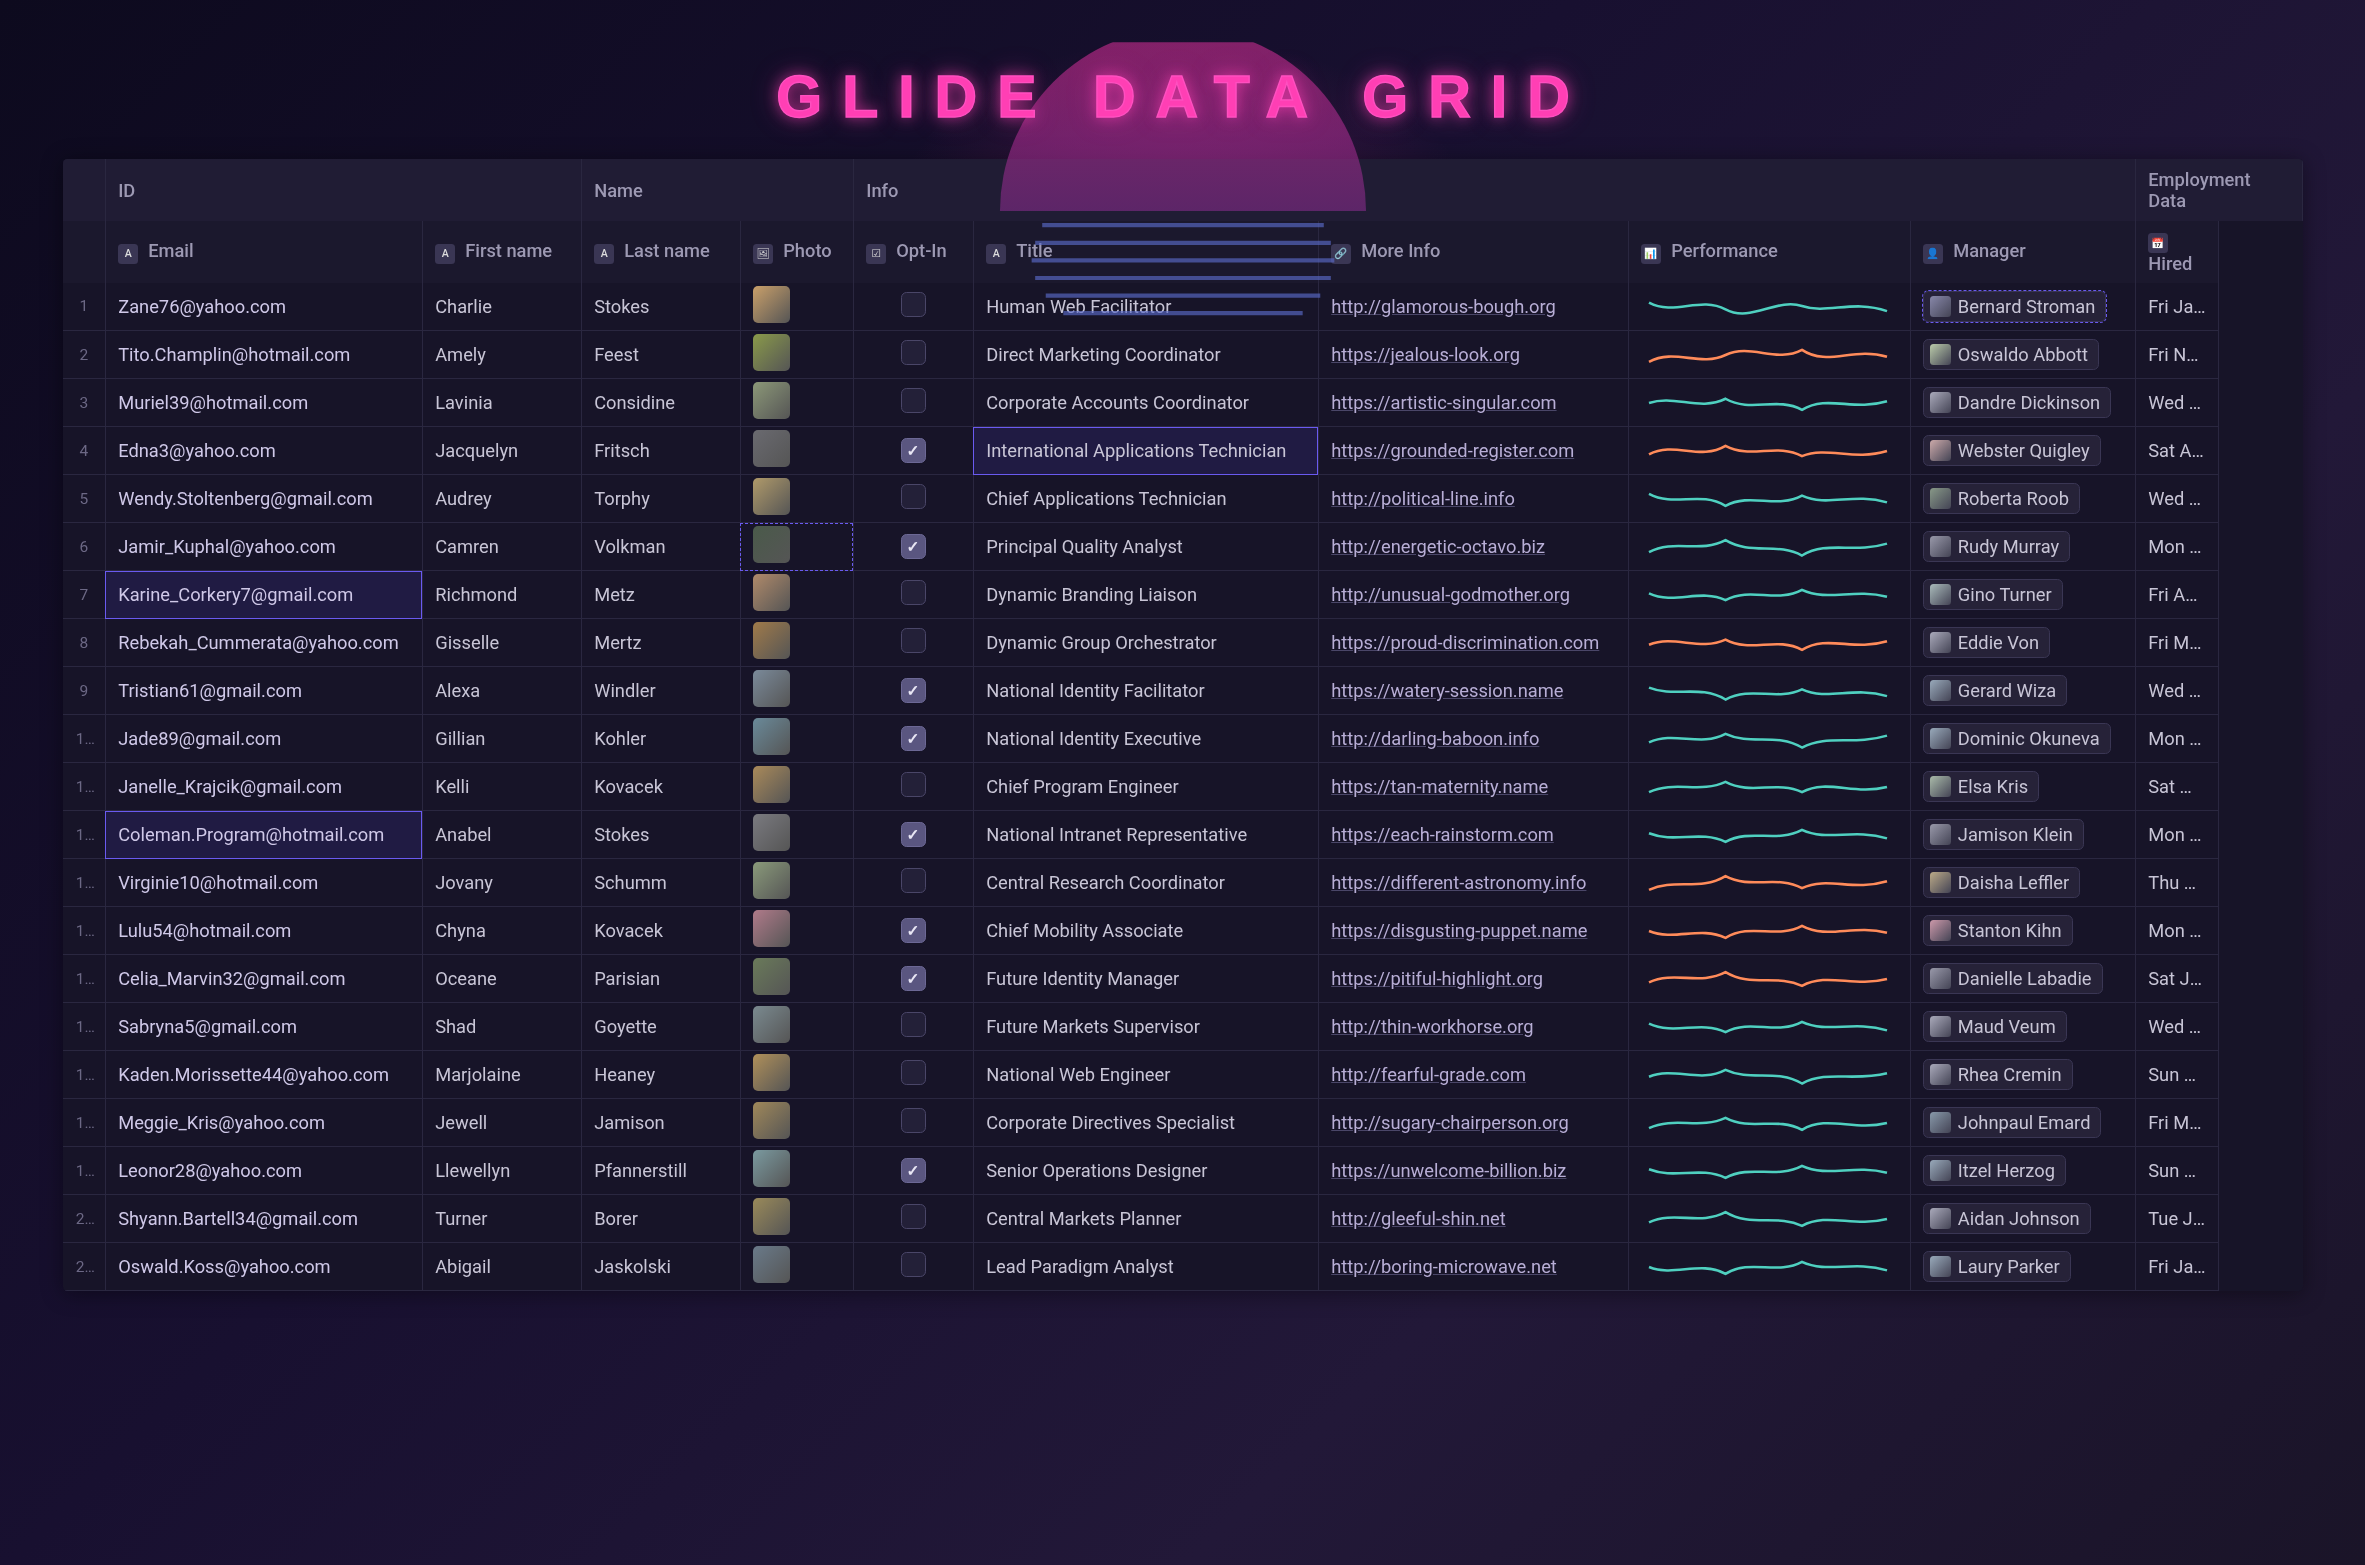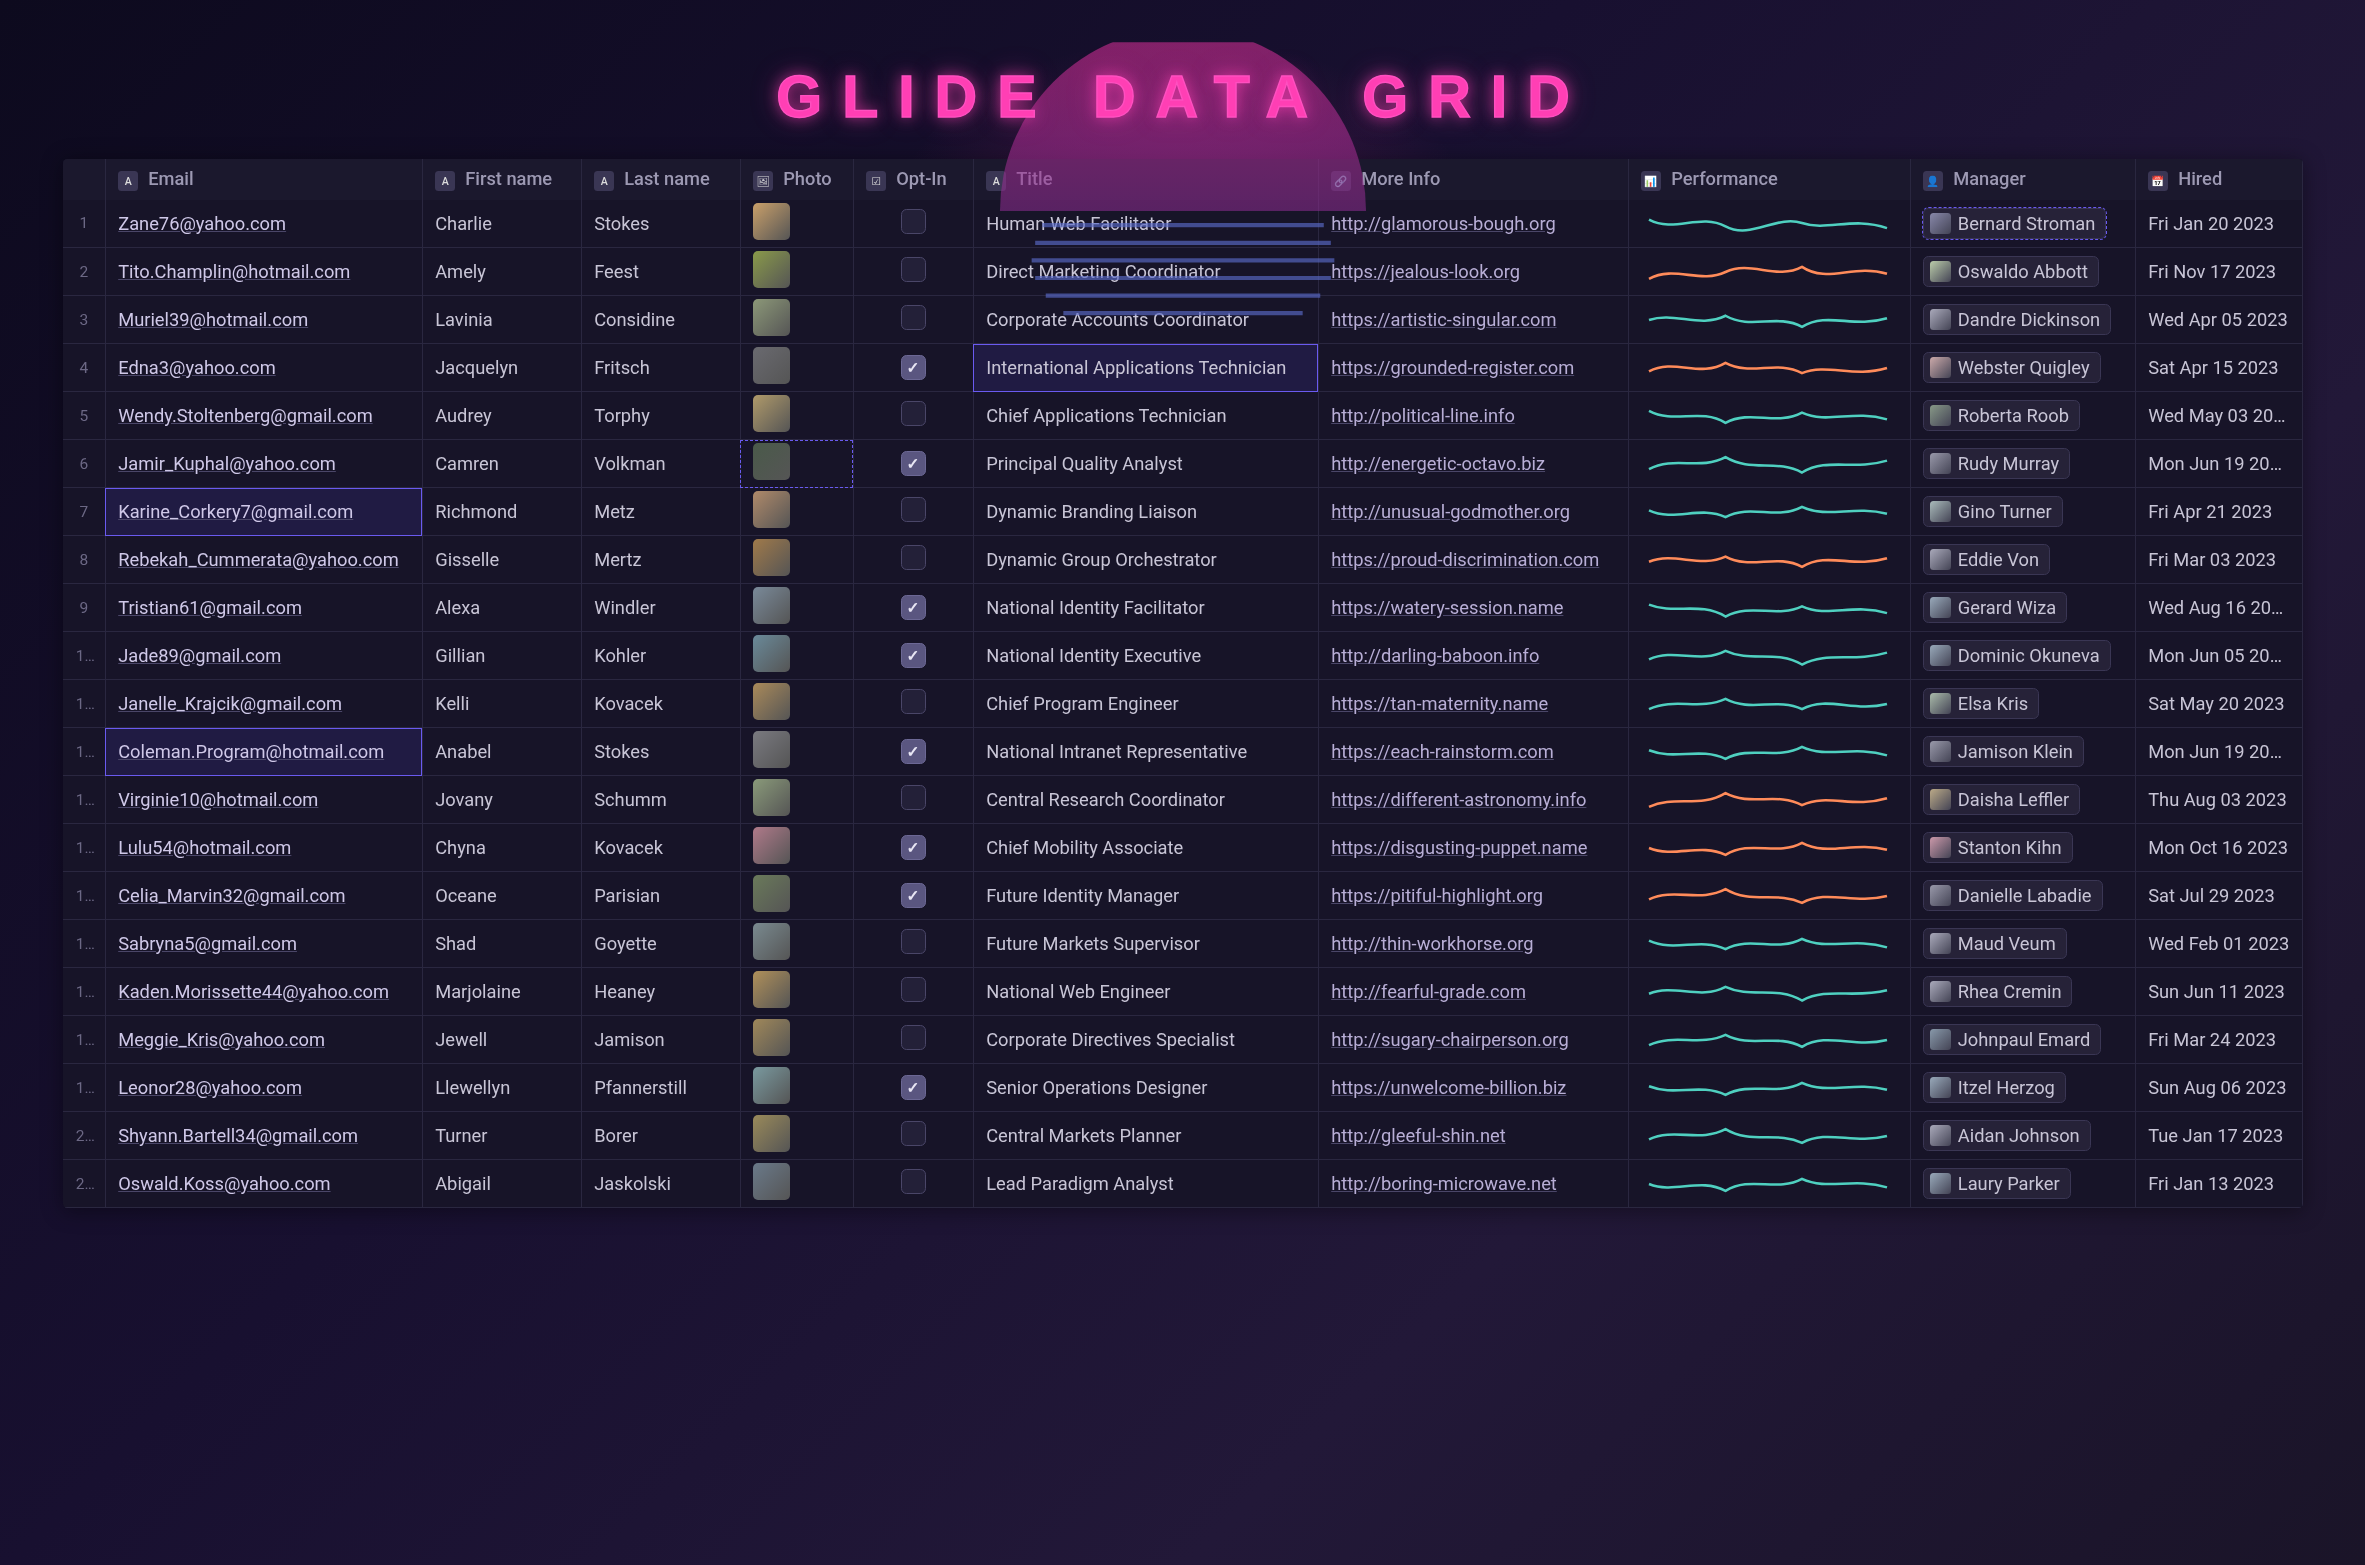--- a/index.html
+++ b/index.html
@@ -49,21 +49,21 @@
   col.c-title{width:345px;}
   col.c-more{width:310px;}
   col.c-perf{width:282px;}
   col.c-mgr{width:225px;}
   col.c-hired{width:auto;}
   thead tr.grp th{background:var(--header1);color:var(--text-dim);font-weight:500;text-align:left;padding:10px 12.7px;border-right:0.7px solid var(--row-line);font-size:18.3px;}
   thead tr.cols th{background:var(--header2);color:var(--text-dim);font-weight:500;text-align:left;padding:8.5px 12.7px;border-right:0.7px solid var(--row-line);font-size:18.3px;}
   thead tr.cols th .hicon{display:inline-flex;width:20px;height:20px;background:#3a3654;border-radius:3.5px;margin-right:10px;align-items:center;justify-content:center;font-size:10.6px;color:#ddd;}
   tbody td{padding:0 12.7px;border-right:0.7px solid var(--row-line);border-bottom:0.7px solid var(--row-line);height:48px;vertical-align:middle;white-space:nowrap;overflow:hidden;text-overflow:ellipsis;}
   tbody td.num{color:#6c6885;text-align:center;font-size:15.5px;}
-  tbody td.email{color:#cfc8e8;text-decoration:underline;text-decoration-color:#4a4668;}
+  tbody td.email{color:#cfc8e8;text-decoration-color:#4a4668;}
   tbody td.link{color:var(--link);text-decoration:underline;text-decoration-color:#4a4668;}
   .thumb{width:37px;height:37px;border-radius:5px;display:inline-block;}
   .chk{width:25px;height:25px;border-radius:5.6px;border:1.4px solid #4a4668;display:inline-flex;align-items:center;justify-content:center;background:#232038;}
   .chk.on{background:#5a5680;border-color:#6c6895;}
   .chk.on::after{content:"✓";color:#e8e6f4;font-size:15.5px;font-weight:bold;}
   .chip{display:inline-flex;align-items:center;gap:7px;background:var(--chip-bg);border:0.7px solid var(--chip-border);border-radius:5.6px;padding:4.2px 10px 4.2px 5.6px;}
   .chip .av{width:21px;height:21px;border-radius:3.5px;display:inline-block;background:linear-gradient(135deg,#667,#aab);}
   .spark svg{width:254px;height:34px;display:block;}
   .spark path{fill:none;stroke-width:3;}
   td.sel-cell{outline:1.4px solid #6a5af0;outline-offset:-1.4px;background:rgba(90,70,220,0.15);}
@@ -105,20 +105,27 @@
         <col class="c-ln">
       <col class="c-photo">
         <col class="c-opt">
         <col class="c-title">
         <col class="c-more">
       <col class="c-perf">
         <col class="c-mgr">
         <col class="c-hired">
     </colgroup>
     <thead>
+      <tr class="grp" id="grp-row">
+          <th></th>
+          <th colspan="2">ID</th>
+          <th colspan="2">Name</th>
+          <th colspan="5">Info</th>
+          <th colspan="2">Employment Data</th>
+        </tr>
       <tr class="cols" id="col-row">
           <th></th>
           <th><span class="hicon">A</span><span>Email</span></th>
           <th><span class="hicon">A</span><span>First name</span></th>
           <th><span class="hicon">A</span><span>Last name</span></th>
           <th><span class="hicon">🖼</span><span>Photo</span></th>
           <th><span class="hicon">☑</span><span>Opt-In</span></th>
           <th><span class="hicon">A</span><span>Title</span></th>
           <th><span class="hicon">🔗</span><span>More Info</span></th>
           <th><span class="hicon">📊</span><span>Performance</span></th>

